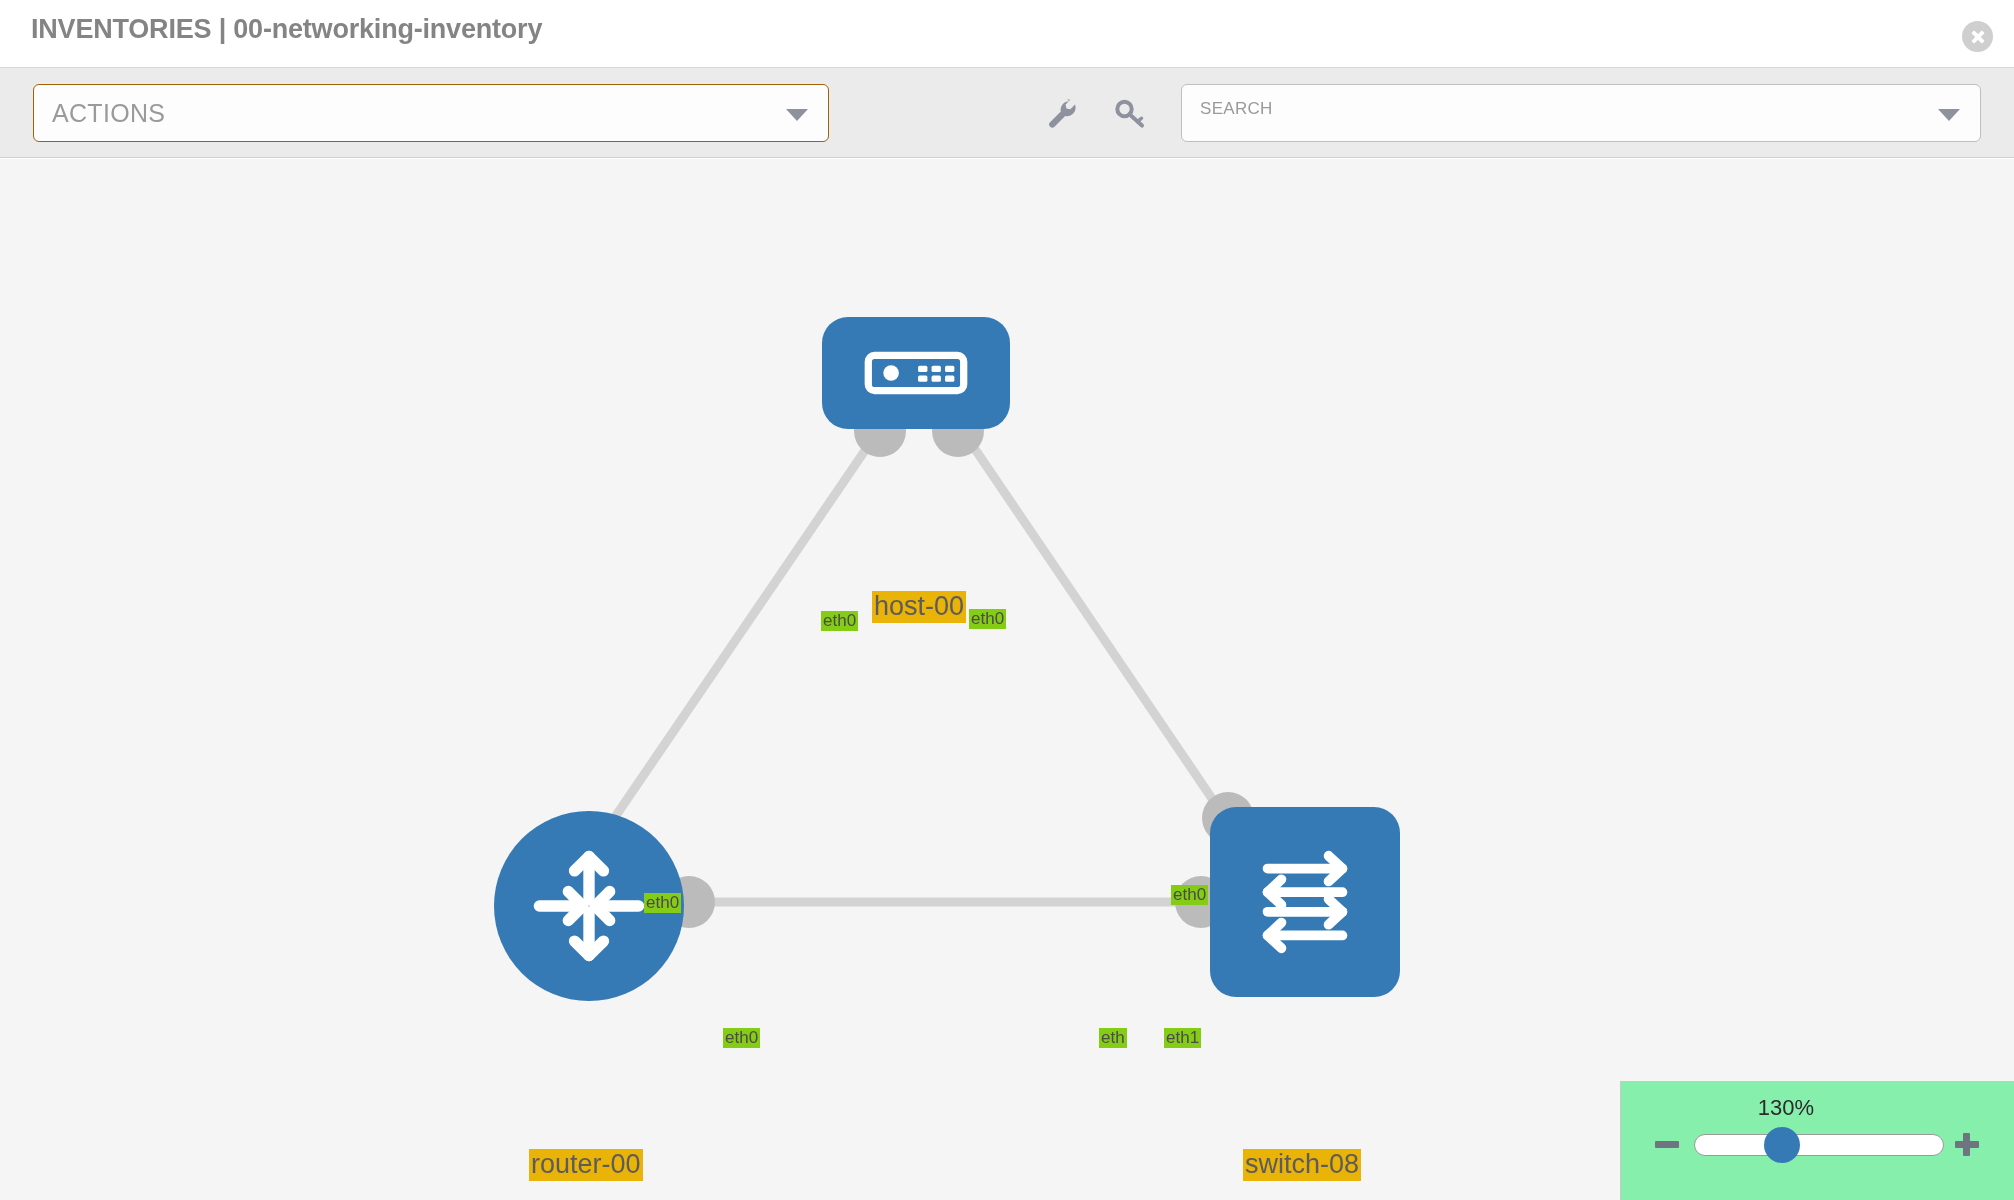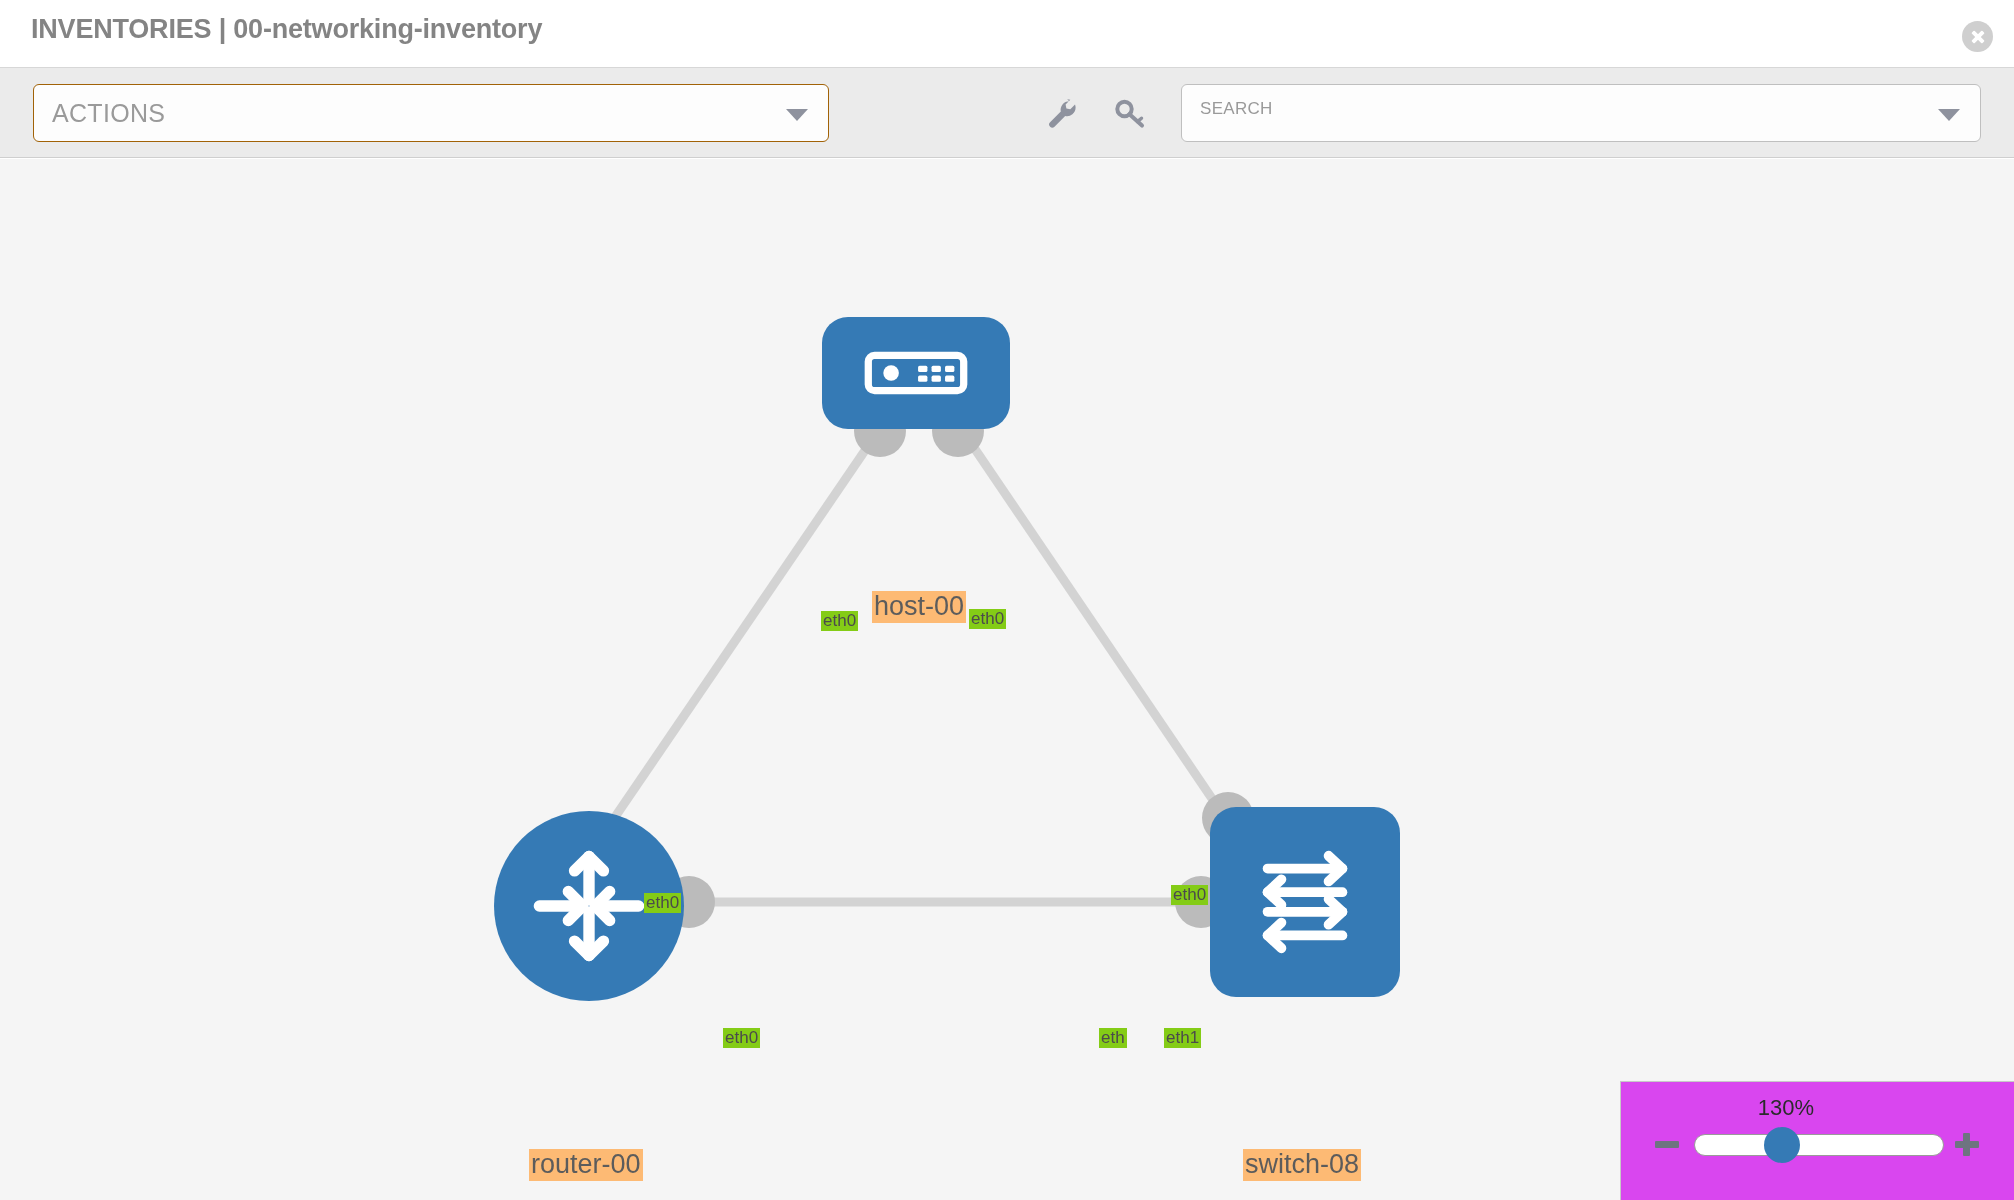--- a/index.html
+++ b/index.html
@@ -171,21 +171,21 @@
   .node-switch {
     left: 1210px; top: 648px;
     width: 190px; height: 190px;
     border-radius: 26px;
   }
 
   .node-label {
     position: absolute;
     font-size: 27px;
     color: #5c5c5c;
-    background: #fdba74;
+    background: #eab308;
     white-space: nowrap;
     padding: 0 2px;
     line-height: 1.18;
   }
   .lbl-host   { left: 872px; top: 432px; }
   .lbl-router { left: 529px; top: 990px; }
   .lbl-switch { left: 1243px; top: 990px; }
 
   .edge-label {
     position: absolute;
@@ -204,21 +204,21 @@
   .el-switch-left0{ left: 1099px; top: 869px; }
   .el-switch-left1{ left: 1164px; top: 869px; }
 
   
   .zoom-panel {
     position: absolute;
     left: 1620px;
     top: 1081px;
     width: 394px;
     height: 119px;
-    background: #d946ef;
+    background: #86efac;
     border: 1px solid #c8c8c8;
     border-right: none;
     border-bottom: none;
     box-sizing: border-box;
   }
   .zoom-value {
     position: absolute;
     left: 0;
     top: 13px;
     width: 330px;

